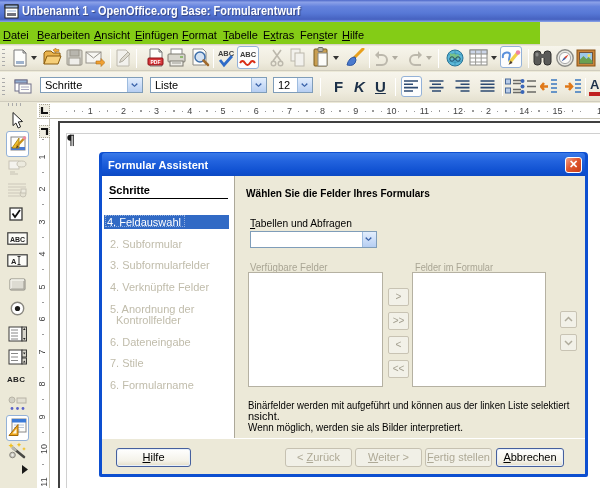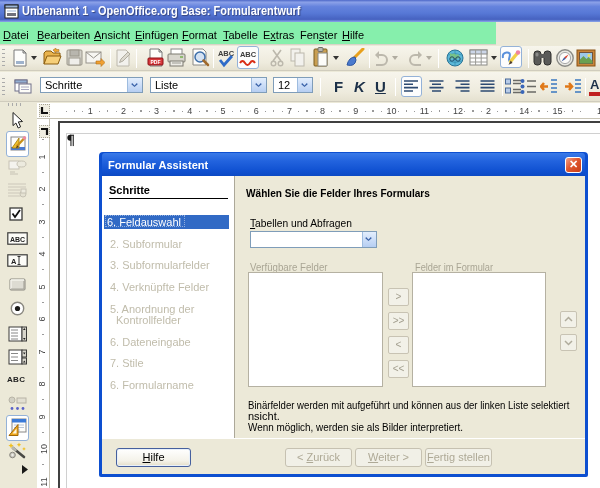--- a/index.html
+++ b/index.html
@@ -2,21 +2,21 @@
 <html><head><meta charset="utf-8">
 <style>
 *{margin:0;padding:0;box-sizing:border-box}
 body{font-family:"Liberation Sans",sans-serif}
 #w{position:relative;width:600px;height:488px;overflow:hidden;background:#ece9d8}
 .ab{position:absolute}
 
 #title{left:0;top:0;width:600px;height:22px;background:linear-gradient(#4d68c8 0%,#8ba1e8 10%,#6583dd 30%,#5778d6 60%,#4662c0 88%,#7d97e3 97%,#8aa2e8 100%)}
 #title .txt{position:absolute;left:22px;top:4px;font-size:12px;font-weight:bold;color:#fff;text-shadow:1px 1px 1px #33437e;white-space:nowrap;transform:scaleX(.912);transform-origin:0 0}
 
-#menu{left:0;top:22px;width:496px;height:23px;background:#86efac;border-bottom:1px solid #d8d4c8}
+#menu{left:0;top:22px;width:540px;height:23px;background:#84cc16;border-bottom:1px solid #d8d4c8}
 #menu span{position:absolute;top:7px;font-size:11px;color:#000;white-space:nowrap}
 
 .tb{background:linear-gradient(#f7f5ec,#eeebdd 70%,#e5e1d0)}
 #tb1{left:0;top:46px;width:600px;height:25px;border-bottom:1px solid #d0ccbd}
 #tb2{left:0;top:72px;width:600px;height:30px;border-bottom:1px solid #d0ccbd}
 .sep{position:absolute;width:1px;background:#c9c5b6;border-right:1px solid #fff}
 .grip{position:absolute;width:3px;background:repeating-linear-gradient(#aaa 0 1px,transparent 1px 4px)}
 .ic{position:absolute}
 .drop{position:absolute;width:0;height:0;border-left:3px solid transparent;border-right:3px solid transparent;border-top:4px solid #333}
 .dropg{border-top-color:#b0aca0}
@@ -495,21 +495,21 @@
     <div id="dtitle">
         <span class="txt">Formular Assistent</span>
       </div>
     <div id="dclose">✕</div>
     <div id="dbody">
       <div id="roadmap">
         <div style="position:absolute;left:7px;top:11px;font-size:11px;font-weight:bold">Schritte</div>
         <div style="position:absolute;left:7px;top:25px;width:119px;height:1px;background:#000"></div>
         <div id="hl">
             <div style="position:absolute;left:1px;top:0;width:80px;height:12px;border:1px dotted #8fadde"></div>
-            <span>6. Feldauswahl</span>
+            <span>4. Feldauswahl</span>
           </div>
         <div class="step" style="top:65px">2. Subformular</div>
         <div class="step" style="top:86px">3. Subformularfelder</div>
         <div class="step" style="top:108px">4. Verknüpfte Felder</div>
         <div class="step" style="top:130px">5. Anordnung der</div>
         <div class="step" style="left:14px;top:141px">Kontrollfelder</div>
         <div class="step" style="top:163px">6. Dateneingabe</div>
         <div class="step" style="top:184px">7. Stile</div>
         <div class="step" style="top:206px">6. Formularname</div>
       </div>
@@ -537,15 +537,16 @@
             <path d="M4 6 L7.5 9.5 L11 6" stroke="#b0ac9c" stroke-width="1.5" fill="none"></path>
           </svg></div>
       <div class="lbl" style="left:146px;top:226px;transform:scaleX(.873);transform-origin:0 0">Binärfelder werden mit aufgeführt und können aus der linken Liste selektiert</div>
       <div class="lbl" style="left:146px;top:237px">nsicht.</div>
       <div class="lbl" style="left:146px;top:248px;transform:scaleX(.9);transform-origin:0 0">Wenn möglich, werden sie als Bilder interpretiert.</div>
       <div class="dsep" style="top:265px"></div>
       <div class="btn en" style="left:14px;top:275px;width:75px"><u>H</u>ilfe</div>
       <div class="btn dis" style="left:183px;top:275px;width:67px">&lt; <u>Z</u>urück</div>
       <div class="btn dis" style="left:253px;top:275px;width:67px"><u>W</u>eiter &gt;</div>
       <div class="btn dis" style="left:323px;top:275px;width:67px"><u>F</u>ertig stellen</div>
+      <div class="btn en" style="left:394px;top:275px;width:68px"><u>A</u>bbrechen</div>
     </div>
   </div>
 </div>
 
 </body></html>

